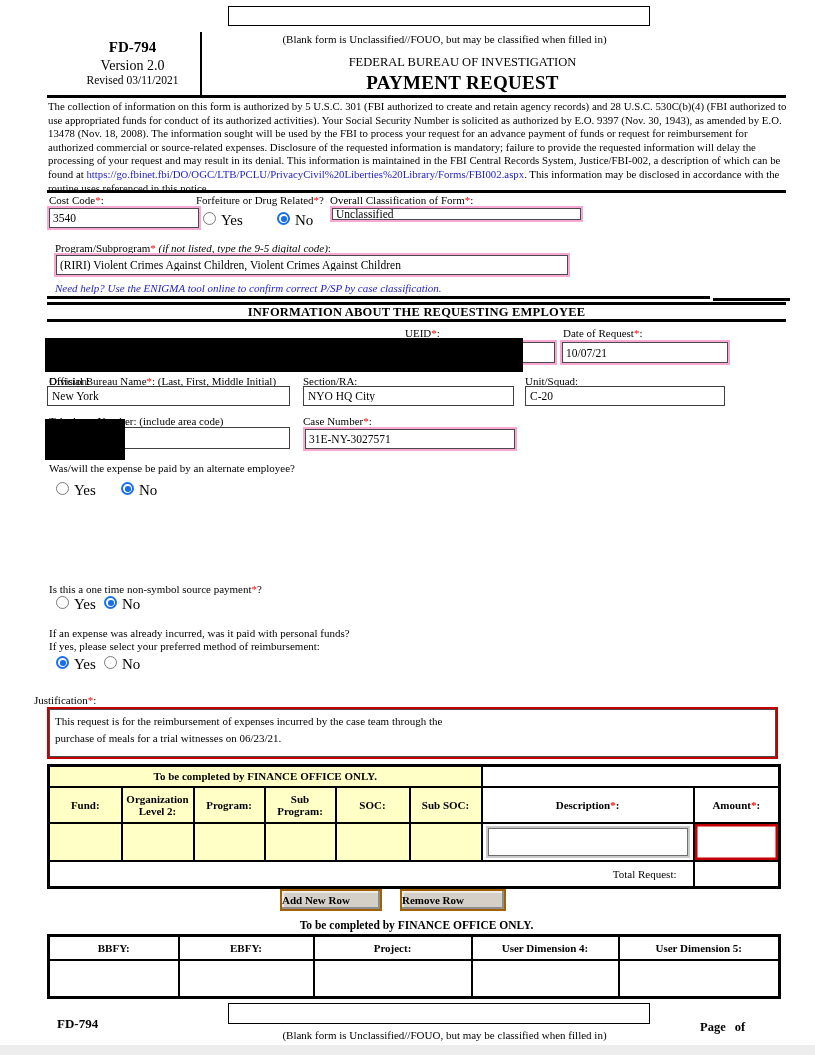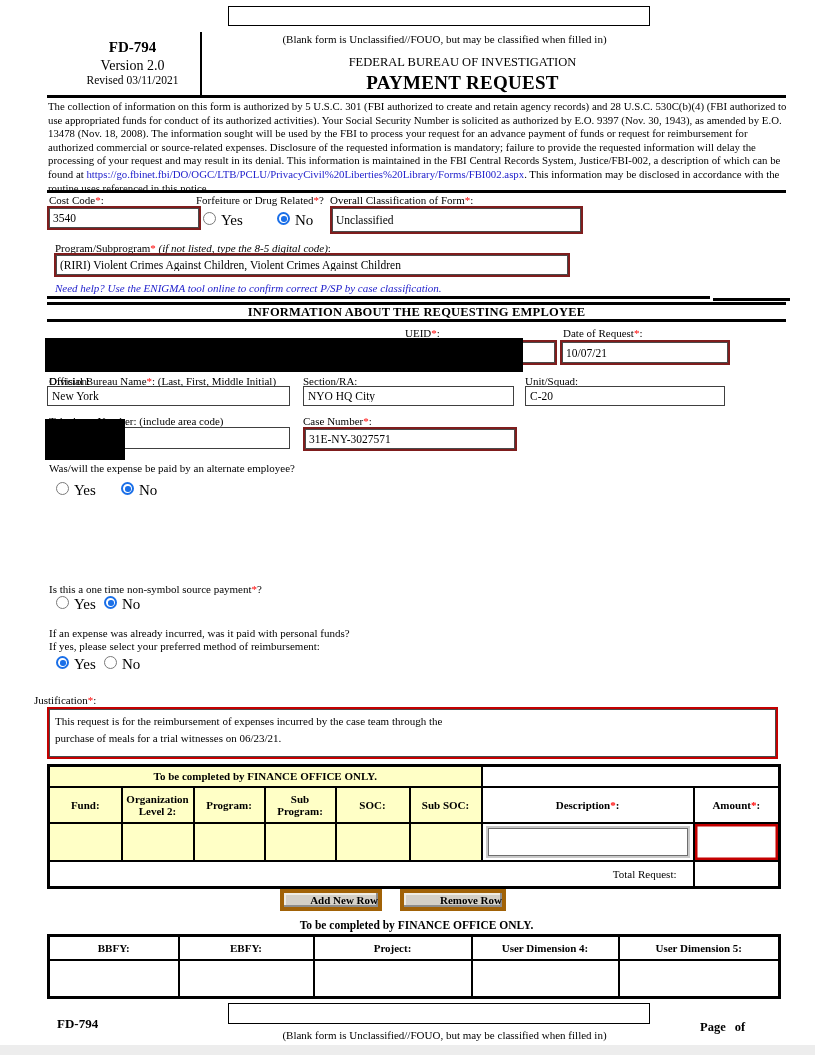--- a/index.html
+++ b/index.html
@@ -14,21 +14,21 @@
   .b { font-weight:bold; }
   .i { font-style:italic; }
   .center { text-align:center; }
   .hline { position:absolute; background:#000; height:2.5px; }
   .vline { position:absolute; background:#000; width:1.5px; }
   .field {
     position:absolute; background:#fff; border:1.5px solid #404040;
     font-family:inherit; font-size:11.5px; padding:1px 4px; color:#000;
   }
   .red-field {
-    border:2px solid #7f1d1d;
+    border:2px solid #f9a8d4;
     box-shadow: inset 0 0 0 1px #4a4a4a;
   }
   .radio {
     position:absolute; width:13px; height:13px; border-radius:50%;
     border:1.5px solid #7a7a7a; background:#fff;
   }
   .radio.checked { border:2px solid #1a6fe8; }
   .radio.checked::after {
     content:""; position:absolute; left:2px; top:2px;
     width:5.5px; height:5.5px; border-radius:50%; background:#1a6fe8;
@@ -37,23 +37,23 @@
   .redaction { position:absolute; background:#000; }
   .legal { position:absolute; font-size:10.8px; line-height:1.26; }
   .legal a { color:#2222cc; text-decoration:none; }
   .needhelp { position:absolute; font-size:11px; font-style:italic; color:#2222cc; white-space:nowrap; }
   .secbar { position:absolute; font-size:12.5px; font-weight:bold; text-align:center; letter-spacing:0.2px; }
   table.ftab { position:absolute; border-collapse:collapse; table-layout:fixed; }
   table.ftab td { border:2px solid #000; font-size:11px; text-align:center; vertical-align:middle; padding:1px 2px; }
   table.ftab { border:3px solid #000; }
   .yel { background:#ffffc6; }
   .btn {
-    position:absolute; background:#d4d0c8; border:4px solid #a16207;
+    position:absolute; background:#d4d0c8; border:2px solid #a16207;
     box-shadow: inset -2px -2px 0 #8d8d8d, inset 2px 2px 0 #efece4;
-    font-family:inherit; font-weight:bold; font-size:11px; text-align:right; cursor:default;
+    font-family:inherit; font-weight:bold; font-size:11px; text-align:left; cursor:default;
   }
   .banner-box { position:absolute; background:#fff; border:1.5px solid #000; }
   .desc-input {
     width:200px; height:28px; background:#fff;
     border:1px solid #6e6e6e; outline:2px solid #c9c9c9; margin:2px auto;
   }
   .page-edge { position:absolute; left:0; width:815px; background:#ededed; }
 </style>
 </head>
 <body>
@@ -79,23 +79,23 @@
   <div class="lbl" style="left:49px; top:194px;"><span>Cost Code</span><span class="req">*</span><span>:</span></div>
   <input class="field red-field" style="left: 47px; top: 206px; width: 154px; height: 24px;" value="3540">
 
   <div class="lbl" style="left:196px; top:194px;"><span>Forfeiture or Drug Related</span><span class="req">*</span><span>?</span></div>
   <div class="radio" style="left:203px; top:212px;"></div>
   <div class="radio-lbl" style="left:221px; top:212px;">Yes</div>
   <div class="radio checked" style="left:277px; top:212px;"></div>
   <div class="radio-lbl" style="left:295px; top:212px;">No</div>
 
   <div class="lbl" style="left:330px; top:194px;"><span>Overall Classification of Form</span><span class="req">*</span><span>:</span></div>
-  <input class="field red-field" style="left: 330px; top: 206px; width: 253px; height: 28px;" value="Unclassified">
-
-  <div class="lbl" style="left:55px; top:242px;"><span>Program/Subprogram</span><span class="req">*</span><span>&nbsp;</span><span class="i">(if not listed, type the 8-5 digital code)</span><span>:</span></div>
+  <input class="field red-field" style="left: 330px; top: 206px; width: 253px; height: 16px;" value="Unclassified">
+
+  <div class="lbl" style="left:55px; top:242px;"><span>Program/Subprogram</span><span class="req">*</span><span>&nbsp;</span><span class="i">(if not listed, type the 9-5 digital code)</span><span>:</span></div>
   <input class="field red-field" style="left: 54px; top: 253px; width: 516px; height: 24px;" value="(RIRI) Violent Crimes Against Children, Violent Crimes Against Children">
 
   <div class="needhelp" style="left:55px; top:282px;">Need help? Use the ENIGMA tool online to confirm correct P/SP by case classification.</div>
 
   <div class="hline" style="left:47px; top:296px; width:663px;"></div>
   <div class="hline" style="left:713px; top:298px; width:77px;"></div>
 
   <div class="hline" style="left:47px; top:302px; width:739px;"></div>
   <div class="secbar" style="left:47px; top:305px; width:739px;">INFORMATION ABOUT THE REQUESTING EMPLOYEE</div>
   <div class="hline" style="left:47px; top:319px; width:739px;"></div>

